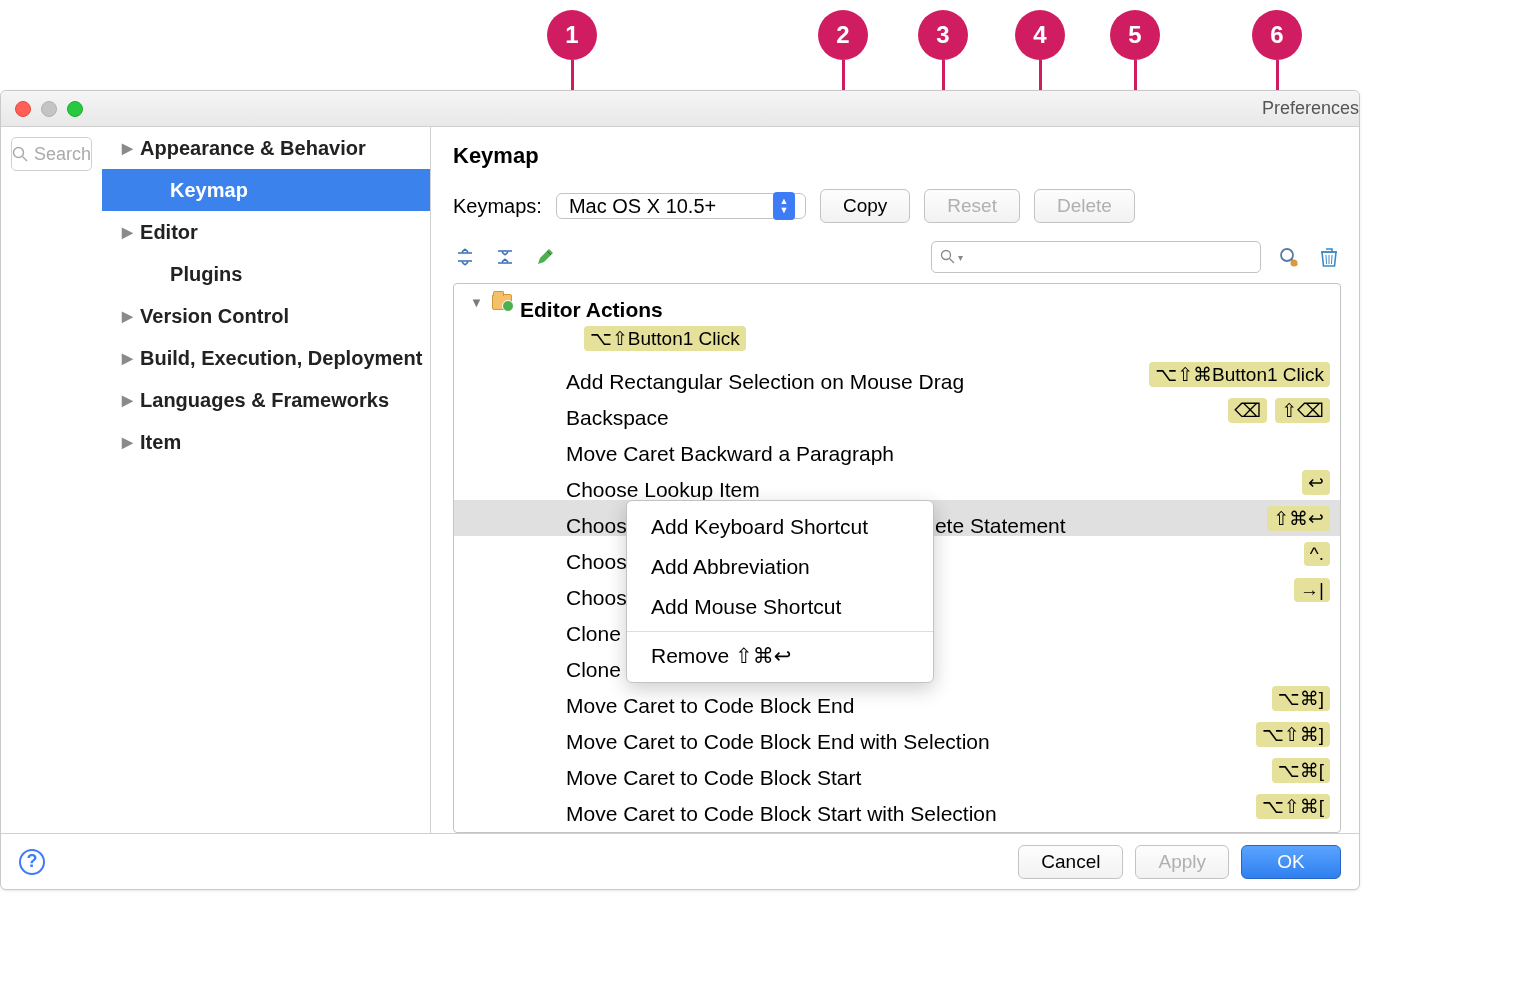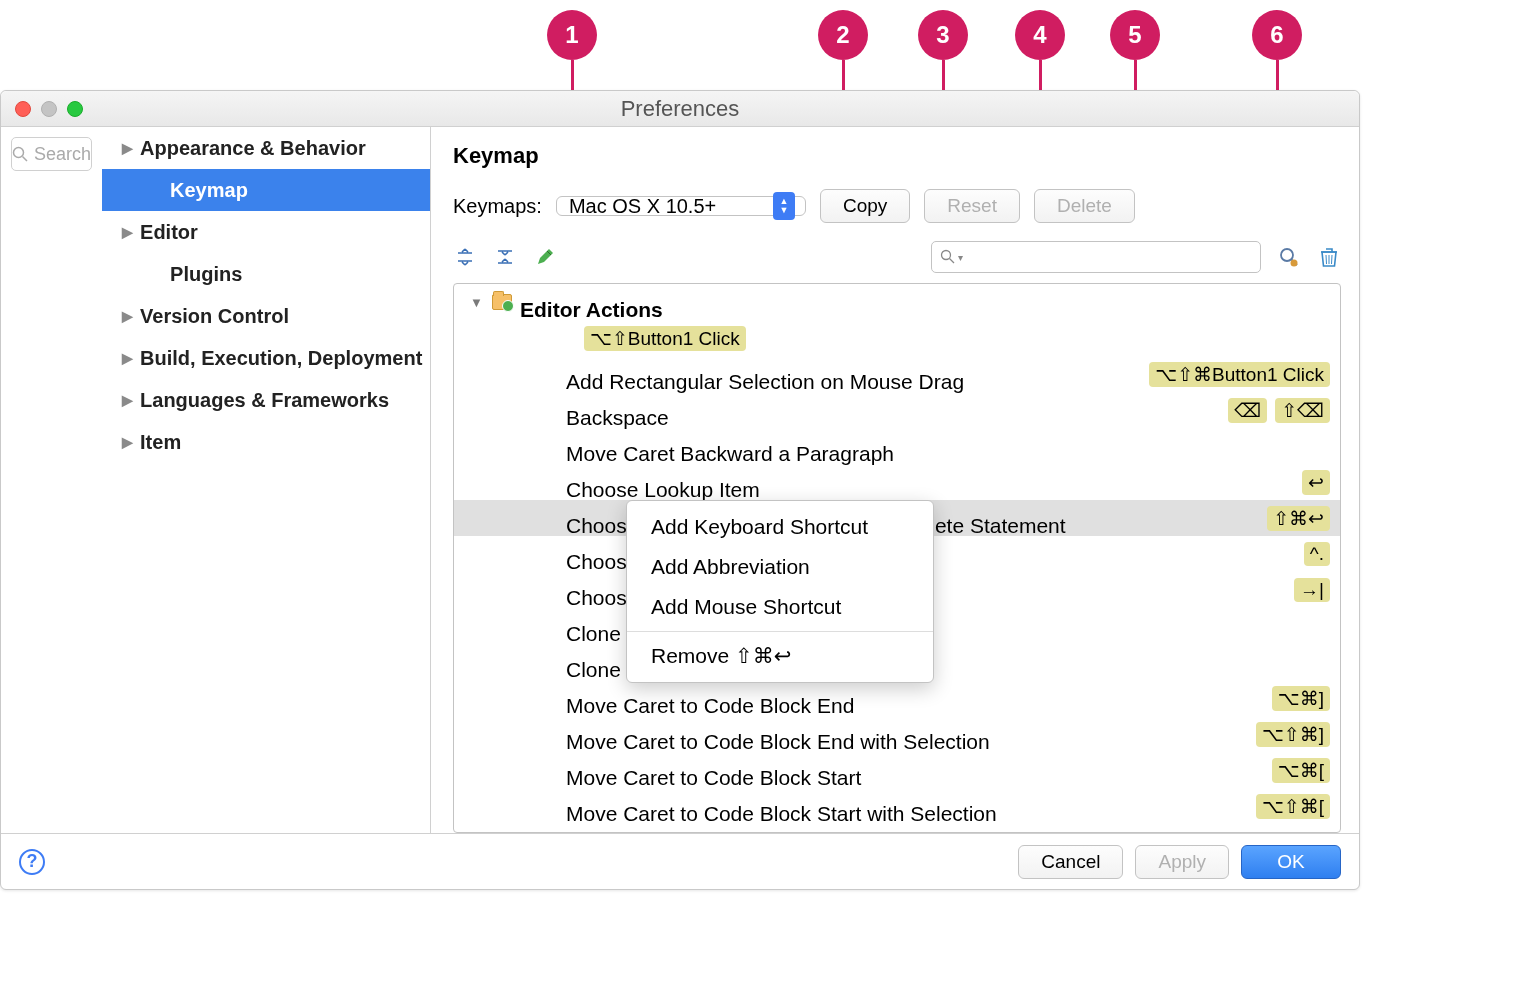--- a/index.html
+++ b/index.html
@@ -11,36 +11,36 @@
   .pin .dot{width:50px;height:50px;border-radius:50%;background:#d01d61;color:#fff;font-weight:bold;font-size:24px;display:flex;align-items:center;justify-content:center;}
   .pin .line{width:3px;background:#d01d61;}
   
   .window{position:absolute;top:90px;left:0;width:1360px;height:800px;border:1px solid #c9c9c9;border-radius:6px;background:#fff;display:flex;flex-direction:column;box-shadow:0 1px 3px rgba(0,0,0,0.1);}
   .titlebar{height:36px;background:linear-gradient(#f5f5f5,#e8e8e8);border-bottom:1px solid #d0d0d0;display:flex;align-items:center;position:relative;border-radius:6px 6px 0 0;}
   .traffic{display:flex;gap:10px;margin-left:14px;}
   .traffic span{width:16px;height:16px;border-radius:50%;}
   .tl-close{background:#ff5f57;border:1px solid #e1493e;}
   .tl-min{background:#c4c4c4;border:1px solid #b0b0b0;}
   .tl-max{background:#28c940;border:1px solid #1aad2b;}
-  .titlebar .title{position:absolute;left:0;right:0;text-align:center;font-size:22px;color:#555;}
+  .titlebar .title{position:absolute;left:0;right:0;text-align:right;font-size:18px;color:#555;}
   .body{flex:1;display:flex;overflow:hidden;}
   
   .sidebar{width:430px;background:#fff;border-right:1px solid #d0d0d0;display:flex;flex-direction:row;}
   .search-wrap{padding:10px 10px;}
   .search{height:34px;border:1px solid #d0d0d0;border-radius:5px;background:#fff;display:flex;align-items:center;justify-content:center;color:#aaa;font-size:18px;gap:6px;}
   .side-list{flex:1;overflow:auto;font-size:20px;}
   .side-item{display:flex;align-items:center;height:42px;padding-left:20px;color:#222;cursor:pointer;font-weight:bold;}
   .side-item .chev{width:18px;color:#8a8a8a;font-size:14px;}
   .side-item.indent{padding-left:50px;font-weight:bold;}
   .side-item.selected{background:#3b82ec;color:#fff;}
   
   .main{flex:1;display:flex;flex-direction:column;padding:16px 18px 0 22px;position:relative;}
   .main h1{font-size:22px;font-weight:bold;margin-bottom:20px;}
   .row-top{display:flex;align-items:center;gap:14px;font-size:20px;margin-bottom:18px;}
-  .select{height:20px;padding:0 10px 0 12px;border:1px solid #c3c3c3;border-radius:6px;background:#fff;display:flex;align-items:center;gap:10px;min-width:250px;}
+  .select{height:26px;padding:0 10px 0 12px;border:1px solid #c3c3c3;border-radius:6px;background:#fff;display:flex;align-items:center;gap:10px;min-width:250px;}
   .select .spin{width:22px;height:28px;background:#3e7cf5;border-radius:4px;display:flex;flex-direction:column;align-items:center;justify-content:center;color:#fff;font-size:9px;line-height:9px;}
   .btn{height:34px;padding:0 22px;border:1px solid #c3c3c3;border-radius:6px;background:linear-gradient(#fdfdfd,#f2f2f2);font-size:19px;cursor:pointer;}
   .btn.disabled{color:#b0b0b0;}
   .row-tools{display:flex;align-items:center;gap:16px;margin-bottom:10px;}
   .tool-icon{width:24px;height:24px;display:flex;align-items:center;justify-content:center;cursor:pointer;}
   .spacer{flex:1;}
   .search-field{width:330px;height:32px;border:1px solid #c3c3c3;border-radius:5px;background:#fff;display:flex;align-items:center;padding:0 8px;color:#888;}
   
   .tree{border:1px solid #c3c3c3;border-radius:4px;flex:1;overflow:hidden;font-size:21px;position:relative;}
   .tree-row{display:flex;align-items:center;height:36px;padding-left:16px;padding-right:10px;gap:8px;}

